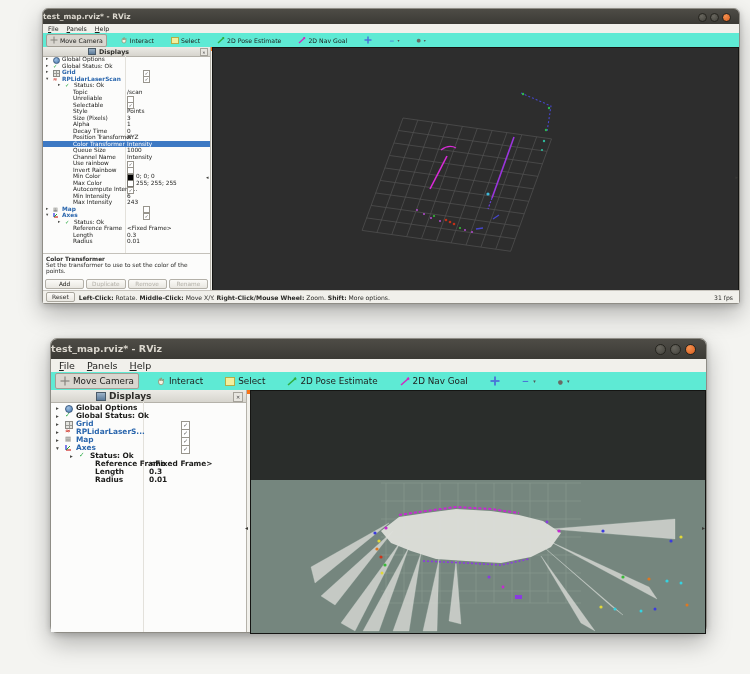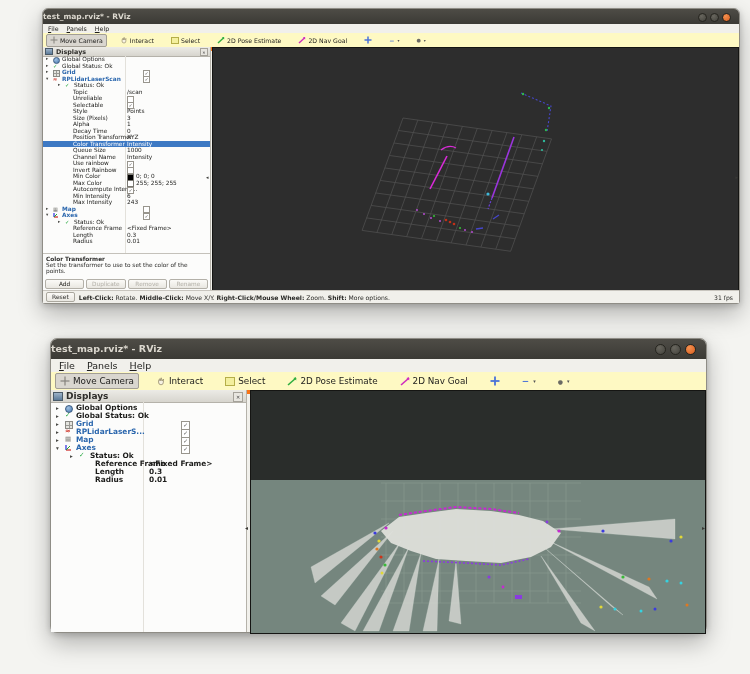--- a/index.html
+++ b/index.html
@@ -5,25 +5,25 @@
   html,body{margin:0;padding:0;}
   body{width:750px;height:674px;background:#f4f4f1;font-family:"DejaVu Sans","Liberation Sans",sans-serif;position:relative;overflow:hidden;}
   .win{position:absolute;background:#f1f0eb;border:1px solid #8f8d86;box-shadow:0 10px 25px rgba(0,0,0,.28),0 2px 6px rgba(0,0,0,.18);}
   .titlebar{position:absolute;left:0;top:0;right:0;background:linear-gradient(#4e4c46,#3b3a35);color:#dcd8cf;font-weight:bold;text-align:left;}
   .winbtns{position:absolute;display:flex;align-items:center;}
   .wbtn{border-radius:50%;border:1px solid #26251f;background:radial-gradient(circle at 35% 30%,#68665e,#43423c);}
   .wbtn.close{background:radial-gradient(circle at 35% 30%,#f49050,#d95f1e);}
   .menubar{position:absolute;left:0;right:0;background:#f1f0eb;color:#1d1d1b;display:flex;align-items:center;border-bottom:1px solid #e2e0da;}
   .mitem{display:inline-block;}
   .mitem::first-letter{text-decoration:underline;}
-  .toolbar{position:absolute;left:0;right:0;background:#fef9c3;display:flex;align-items:center;border-bottom:4px solid #f97316;color:#1d1d1b;}
+  .toolbar{position:absolute;left:0;right:0;background:#5eead4;display:flex;align-items:center;border-bottom:4px solid #f97316;color:#1d1d1b;}
   .tbtn{display:flex;align-items:center;white-space:nowrap;border:1px solid transparent;border-radius:2px;}
   .tbtn.sel{background:#d9d6cf;border-color:#a29e94;}
   .panel{position:absolute;background:#fcfcfb;border-right:1px solid #b5b2aa;}
-  .phead{position:absolute;left:0;right:0;top:0;background:linear-gradient(#ecebe6,#d7d5ce);border-bottom:1px solid #b5b2aa;color:#2e2d2a;font-weight:bold;display:flex;align-items:center;}
+  .phead{position:absolute;left:0;right:0;top:0;background:linear-gradient(#ecebe6,#d7d5ce);border-bottom:1px solid #b5b2aa;color:#2e2d2a;font-weight:bold;display:flex;align-items:center;padding-left:43px;}
   .phead .pico{background:linear-gradient(#9db3c8,#5c7b9a);border:1px solid #4a5a68;margin:0 3px 0 2px;}
   .phead .pclose{position:absolute;border:1px solid #a5a29a;background:#e8e6e0;color:#444;display:flex;align-items:center;justify-content:center;}
   .tree{position:absolute;left:0;right:0;}
   .trow{position:relative;width:100%;}
   .trow.sel{background:#3d79c4;}
   .trow.sel .tlabel,.trow.sel .tval{color:#fff;}
   .arr{position:absolute;color:#4a4a46;}
   .tic{position:absolute;}
   .tic-check{color:#1fa53a;font-weight:bold;}
   .tic-scan{color:#cc2a1e;font-weight:bold;}

